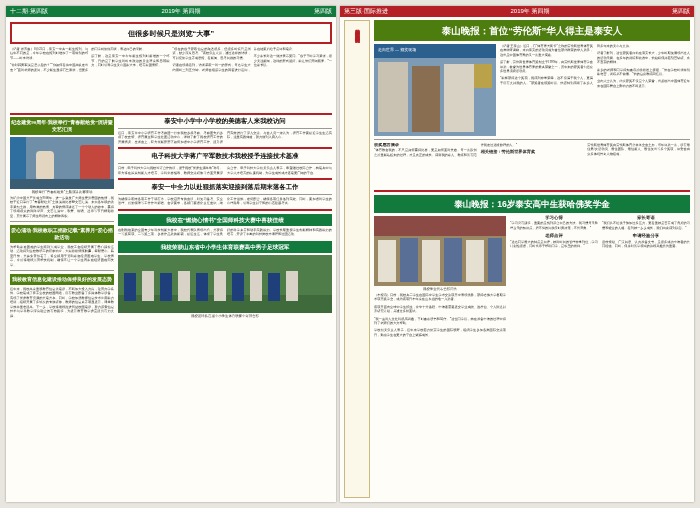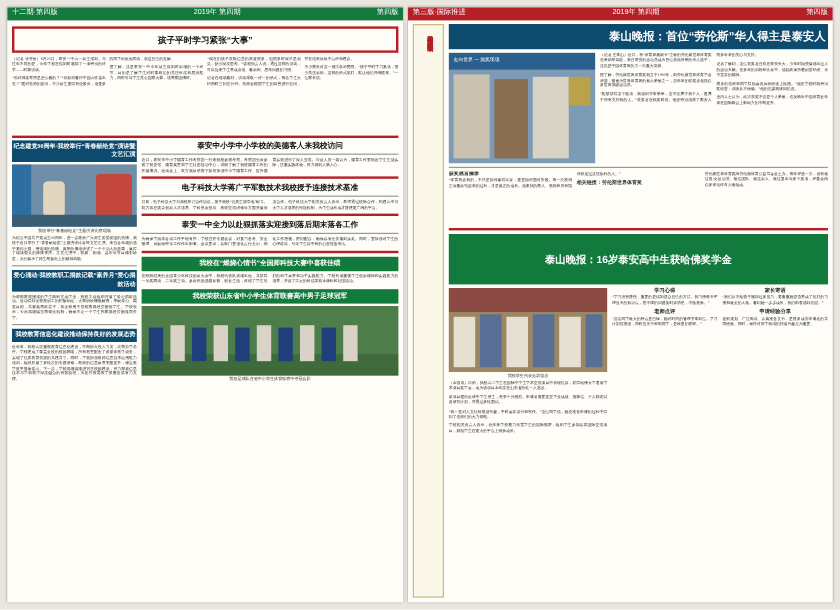--- a/index.html
+++ b/index.html
@@ -15,21 +15,21 @@
   .rule.thin{height:1px;background:#999;}
   .txt{font-size:3.2px;line-height:4.4px;color:#2a2a2a;text-align:justify;}
   .col2{column-count:2;column-gap:4px;}
   .col3{column-count:3;column-gap:4px;}
   .col4{column-count:4;column-gap:3px;}
   .photo{background:#6f8fa8;position:relative;overflow:hidden;}
   .photo.p2{background:#7d9bb5;}
   .photo.green{background:#4e7d4a;}
   .photo.warm{background:#9a8763;}
   .cap{font-size:3.4px;text-align:center;color:#333;margin-top:1px;}
-  .redbar{background:#0c4a6e;color:#fff;font-weight:bold;text-align:right;}
+  .redbar{background:#4d7c0f;color:#fff;font-weight:bold;text-align:center;}
   .greenbar{background:#127a3d;color:#fff;font-weight:bold;text-align:center;}
 
   
   #page1{left:6px;top:6px;width:330px;height:496px;}
   #page1 .inner{padding:3px 4px;box-sizing:border-box;height:100%;}
 
   .mainhead{font-size:11px;font-weight:bold;text-align:center;color:#b42025;letter-spacing:.5px;
             font-family:"Liberation Sans",sans-serif;}
   .subhead{font-size:7.2px;font-weight:bold;text-align:center;color:#111;
            font-family:"Liberation Sans",sans-serif;}
@@ -51,21 +51,21 @@
   <div class="sheet" id="page1">
     <div class="hdrbar">
       <span>十二期·第四版</span>
       <span>2019年 第四期</span>
       <span>第四版</span>
     </div>
 
     <div class="inner">
 
       <div style="border:2px solid #b42025;padding:3px 2px;margin-top:2px;">
-        <div class="subhead" style="margin-top:2px;">孩子平时学习紧张“大事”</div>
+        <div class="subhead" style="margin-top:2px;">但很多时候只是浏览“大事”</div>
       </div>
 
       <div class="txt col4" style="margin-top:3px;height:64px;overflow:hidden;">
         <p style="margin:0 0 3px 0;">（记者 张齐鲁）8月23日，泰安一中高一新生报到。与往年不同的是，今年学校在报到时增加了一项特别的环节——时事访谈。</p>
         <p style="margin:0 0 3px 0;">“你对韩美军演是怎么看的？”“你如何看待中国高铁走出去？”面对老师的提问，不少新生显得有些紧张，但更多的同学则侃侃而谈，表达自己的见解。</p>
         <p style="margin:0 0 3px 0;">据了解，这是泰安一中今年新生报到时新增的一个环节，目的是了解学生对时事政治的关注程度和思辨能力，同时引导学生关心国家大事，培养家国情怀。</p>
         <p style="margin:0 0 3px 0;">“现在的孩子获取信息的渠道很多，但很多时候只是浏览，缺少深度思考。”该校负责人说，通过这样的访谈，可以促使学生养成读报、看新闻、思考问题的习惯。</p>
         <p style="margin:0 0 3px 0;">记者在现场看到，访谈采取一对一的形式，每名学生大约用时三到五分钟。老师会根据学生的回答进行追问，并在结束后给予点评和建议。</p>
         <p style="margin:0;">不少家长对这一做法表示赞同。“孩子平时学习紧张，很少关注新闻，这样的形式挺好，能让他们开阔眼界。”一位家长说。</p>
       </div>
@@ -187,21 +187,21 @@
 
           <div class="txt col3" style="height:44px;overflow:hidden;">
             <div style="font-weight:bold;font-size:4.2px;margin-bottom:1px;">获奖感言摘录</div>
             <p style="margin:0 0 3px 0;">“体育教会我的，不只是如何赢得比赛，更是如何面对失败。每一次跌倒之后重新站起来的过程，才是真正的成长。感谢我的家人、教练和所有陪伴我走过这段旅程的人。”</p>
             <div style="font-weight:bold;font-size:4.2px;margin-bottom:1px;">相关链接：劳伦斯世界体育奖</div>
             <p style="margin:0;">劳伦斯世界体育奖由劳伦斯体育公益基金会主办，每年评选一次，设有最佳男/女运动员、最佳团队、最佳新人、最佳复出等多个奖项，评委会由众多体坛传奇人物组成。</p>
           </div>
 
           <div class="rule" style="margin:3px 0;"></div>
 
-          <div class="greenbar" style="font-size:8.6px;padding:15px 2px;line-height:12px;font-family:'Liberation Sans',sans-serif;">泰山晚报：16岁泰安高中生获哈佛奖学金</div>
+          <div class="greenbar" style="font-size:8.6px;padding:3px 2px;line-height:12px;font-family:'Liberation Sans',sans-serif;">泰山晚报：16岁泰安高中生获哈佛奖学金</div>
 
           <div style="display:flex;gap:4px;margin-top:3px;height:280px;">
             <div style="width:132px;">
               <div class="photo warm" style="height:70px;">
                 <div style="position:absolute;left:0;top:0;width:100%;height:20px;background:#8c4a45;"></div>
                 <div style="position:absolute;left:4px;top:24px;width:18px;height:42px;background:#e6e0d2;"></div>
                 <div style="position:absolute;left:26px;top:22px;width:18px;height:44px;background:#5a6f95;"></div>
                 <div style="position:absolute;left:48px;top:24px;width:18px;height:42px;background:#e6e0d2;"></div>
                 <div style="position:absolute;left:70px;top:22px;width:18px;height:44px;background:#5a6f95;"></div>
                 <div style="position:absolute;left:92px;top:24px;width:18px;height:42px;background:#e6e0d2;"></div>

